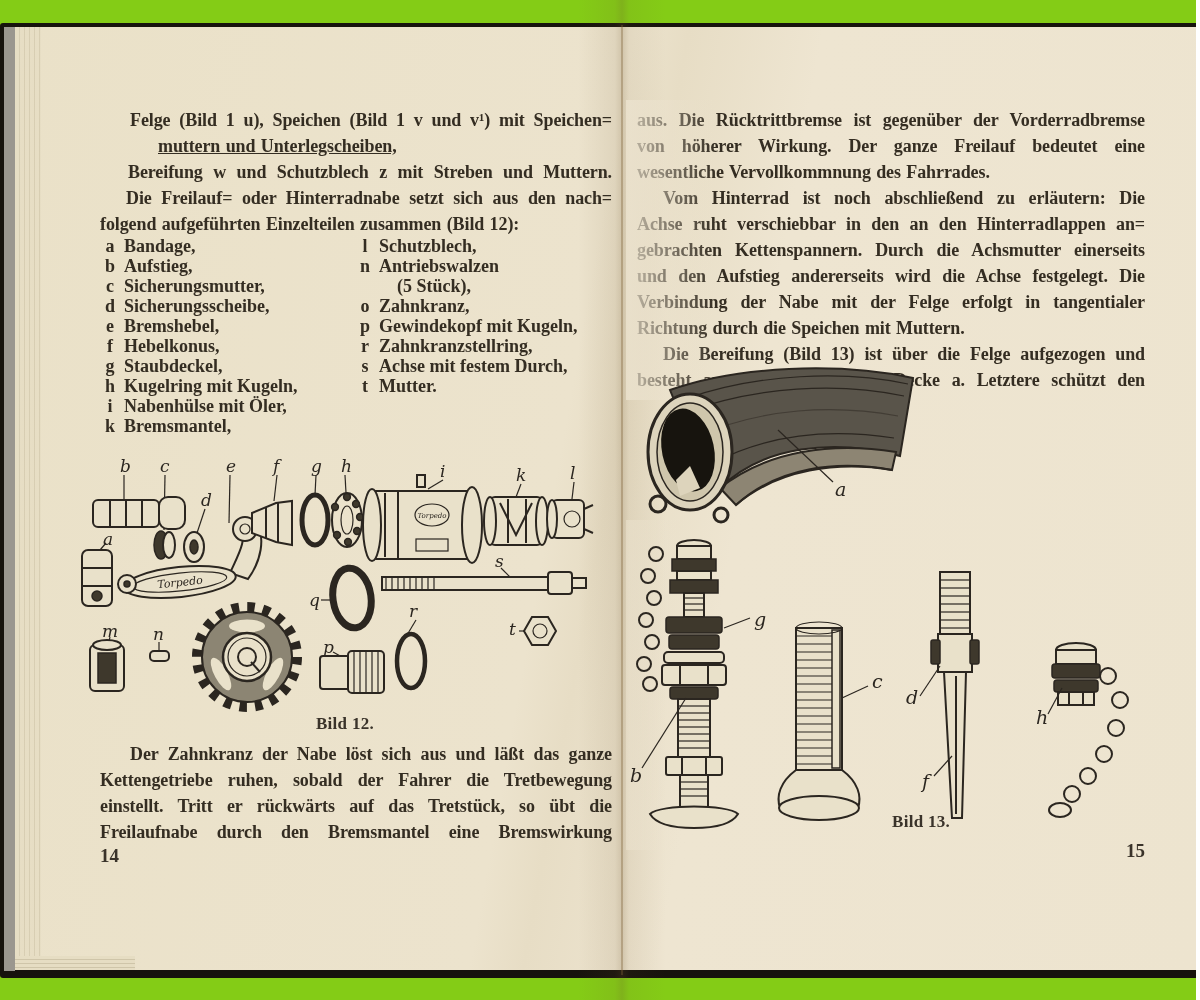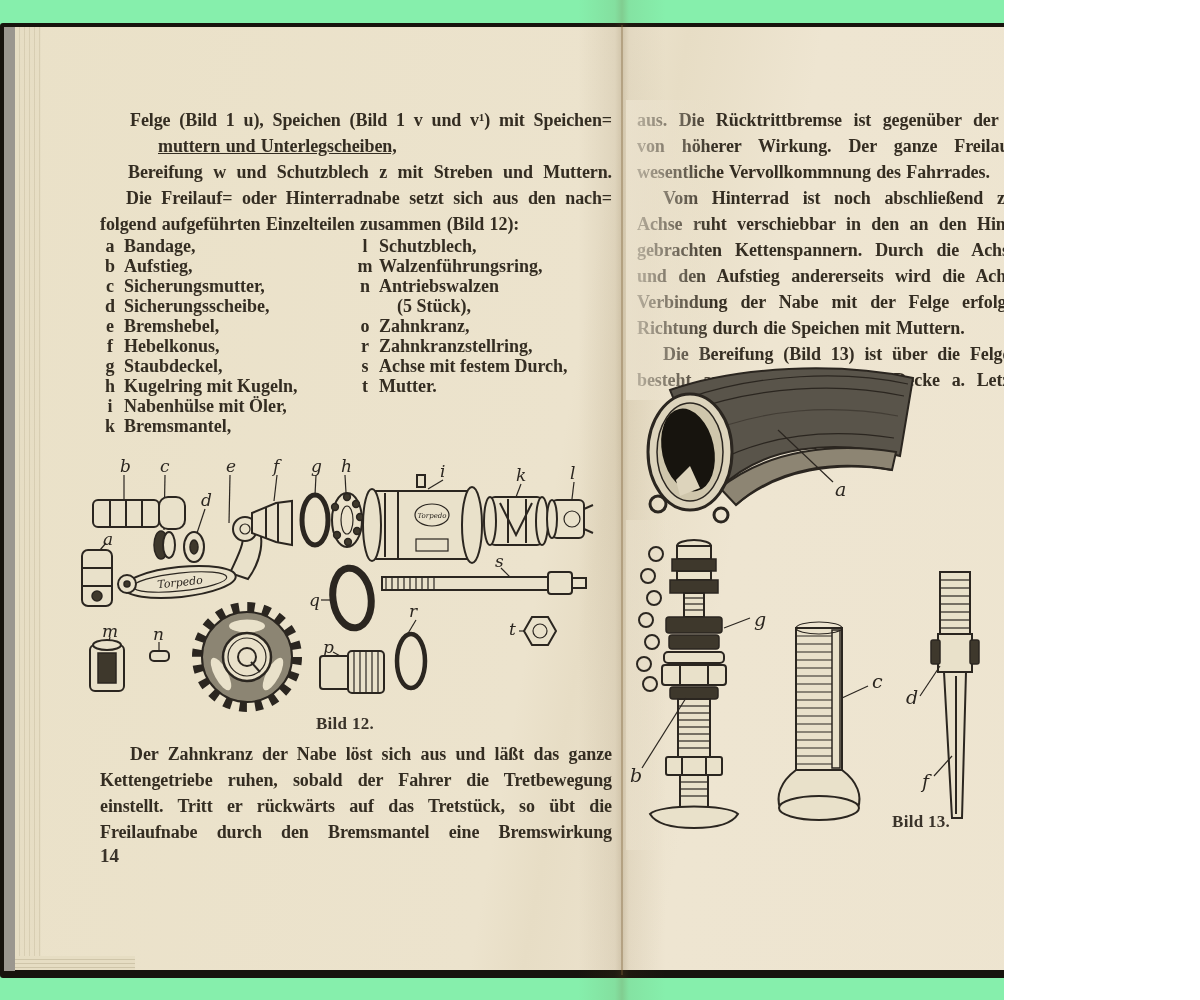--- a/index.html
+++ b/index.html
@@ -1,17 +1,17 @@
 <!DOCTYPE html>
 <html><head>
 <meta charset="utf-8">
 <style>
   html,body{margin:0;padding:0;background:#ffffff;}
-  #screen{position:relative;width:1004px;height:1000px;overflow:hidden;
-          font-family:"Liberation Serif","DejaVu Serif",serif;background:#86efac;}
+  #screen{position:relative;width:1196px;height:1000px;overflow:hidden;
+          font-family:"Liberation Serif","DejaVu Serif",serif;background:#84cc16;}
   
   .book{position:absolute;left:0;top:23px;width:1200px;height:955px;background:#17130d;border-radius:3px 2px 2px 3px;}
   .edge-strip{position:absolute;left:4px;top:4px;width:11px;bottom:7px;background:#9b978f;}
   .sheet{position:absolute;left:15px;top:4px;right:3px;bottom:8px;
          background:linear-gradient(100deg,#eae1c8 0%,#ece3cd 46%,#e7ddc5 50%,#eee5d1 60%,#ede4cf 100%);}
   .page-stack{position:absolute;left:0;top:0;width:26px;bottom:0;
          background:repeating-linear-gradient(to right,#e6ddc3 0 4px,#d3c9ad 4px 5px);opacity:.8;}
   .stack-bottom{position:absolute;left:0;bottom:0;width:120px;height:14px;
          background:repeating-linear-gradient(to bottom,#e6ddc3 0 3px,#cfc5a9 3px 4px);}
   .gutter{position:absolute;left:578px;top:0;width:88px;bottom:0;
@@ -73,24 +73,24 @@
     <div class="prow"><span class="pk">d</span><span class="pv">Sicherungsscheibe,</span></div>
     <div class="prow"><span class="pk">e</span><span class="pv">Bremshebel,</span></div>
     <div class="prow"><span class="pk">f</span><span class="pv">Hebelkonus,</span></div>
     <div class="prow"><span class="pk">g</span><span class="pv">Staubdeckel,</span></div>
     <div class="prow"><span class="pk">h</span><span class="pv">Kugelring mit Kugeln,</span></div>
     <div class="prow"><span class="pk">i</span><span class="pv">Nabenhülse mit Öler,</span></div>
     <div class="prow"><span class="pk">k</span><span class="pv">Bremsmantel,</span></div>
   </div>
   <div class="block" style="left:355px;top:236px;width:257px;">
     <div class="prow"><span class="pk">l</span><span class="pv">Schutzblech,</span></div>
-    <div class="prow"><span class="pk">m</span><span class="pv">Walzenführungsring,</span></div>
     <div class="prow"><span class="pk">n</span><span class="pv">Antriebswalzen</span></div>
     <div class="prow"><span class="pk"></span><span class="pv" style="padding-left:22px;">(5 Stück),</span></div>
     <div class="prow"><span class="pk">o</span><span class="pv">Zahnkranz,</span></div>
+    <div class="prow"><span class="pk">p</span><span class="pv">Gewindekopf mit Kugeln,</span></div>
     <div class="prow"><span class="pk">r</span><span class="pv">Zahnkranzstellring,</span></div>
     <div class="prow"><span class="pk">s</span><span class="pv">Achse mit festem Durch,</span></div>
     <div class="prow"><span class="pk">t</span><span class="pv">Mutter.</span></div>
   </div>
 
   <svg style="left:80px;top:455px;" width="527" height="262" viewBox="0 0 527 262">
 
     <g class="thin">
       <line x1="44" y1="20" x2="44" y2="44"></line>
         <line x1="85" y1="20" x2="84" y2="75"></line>

